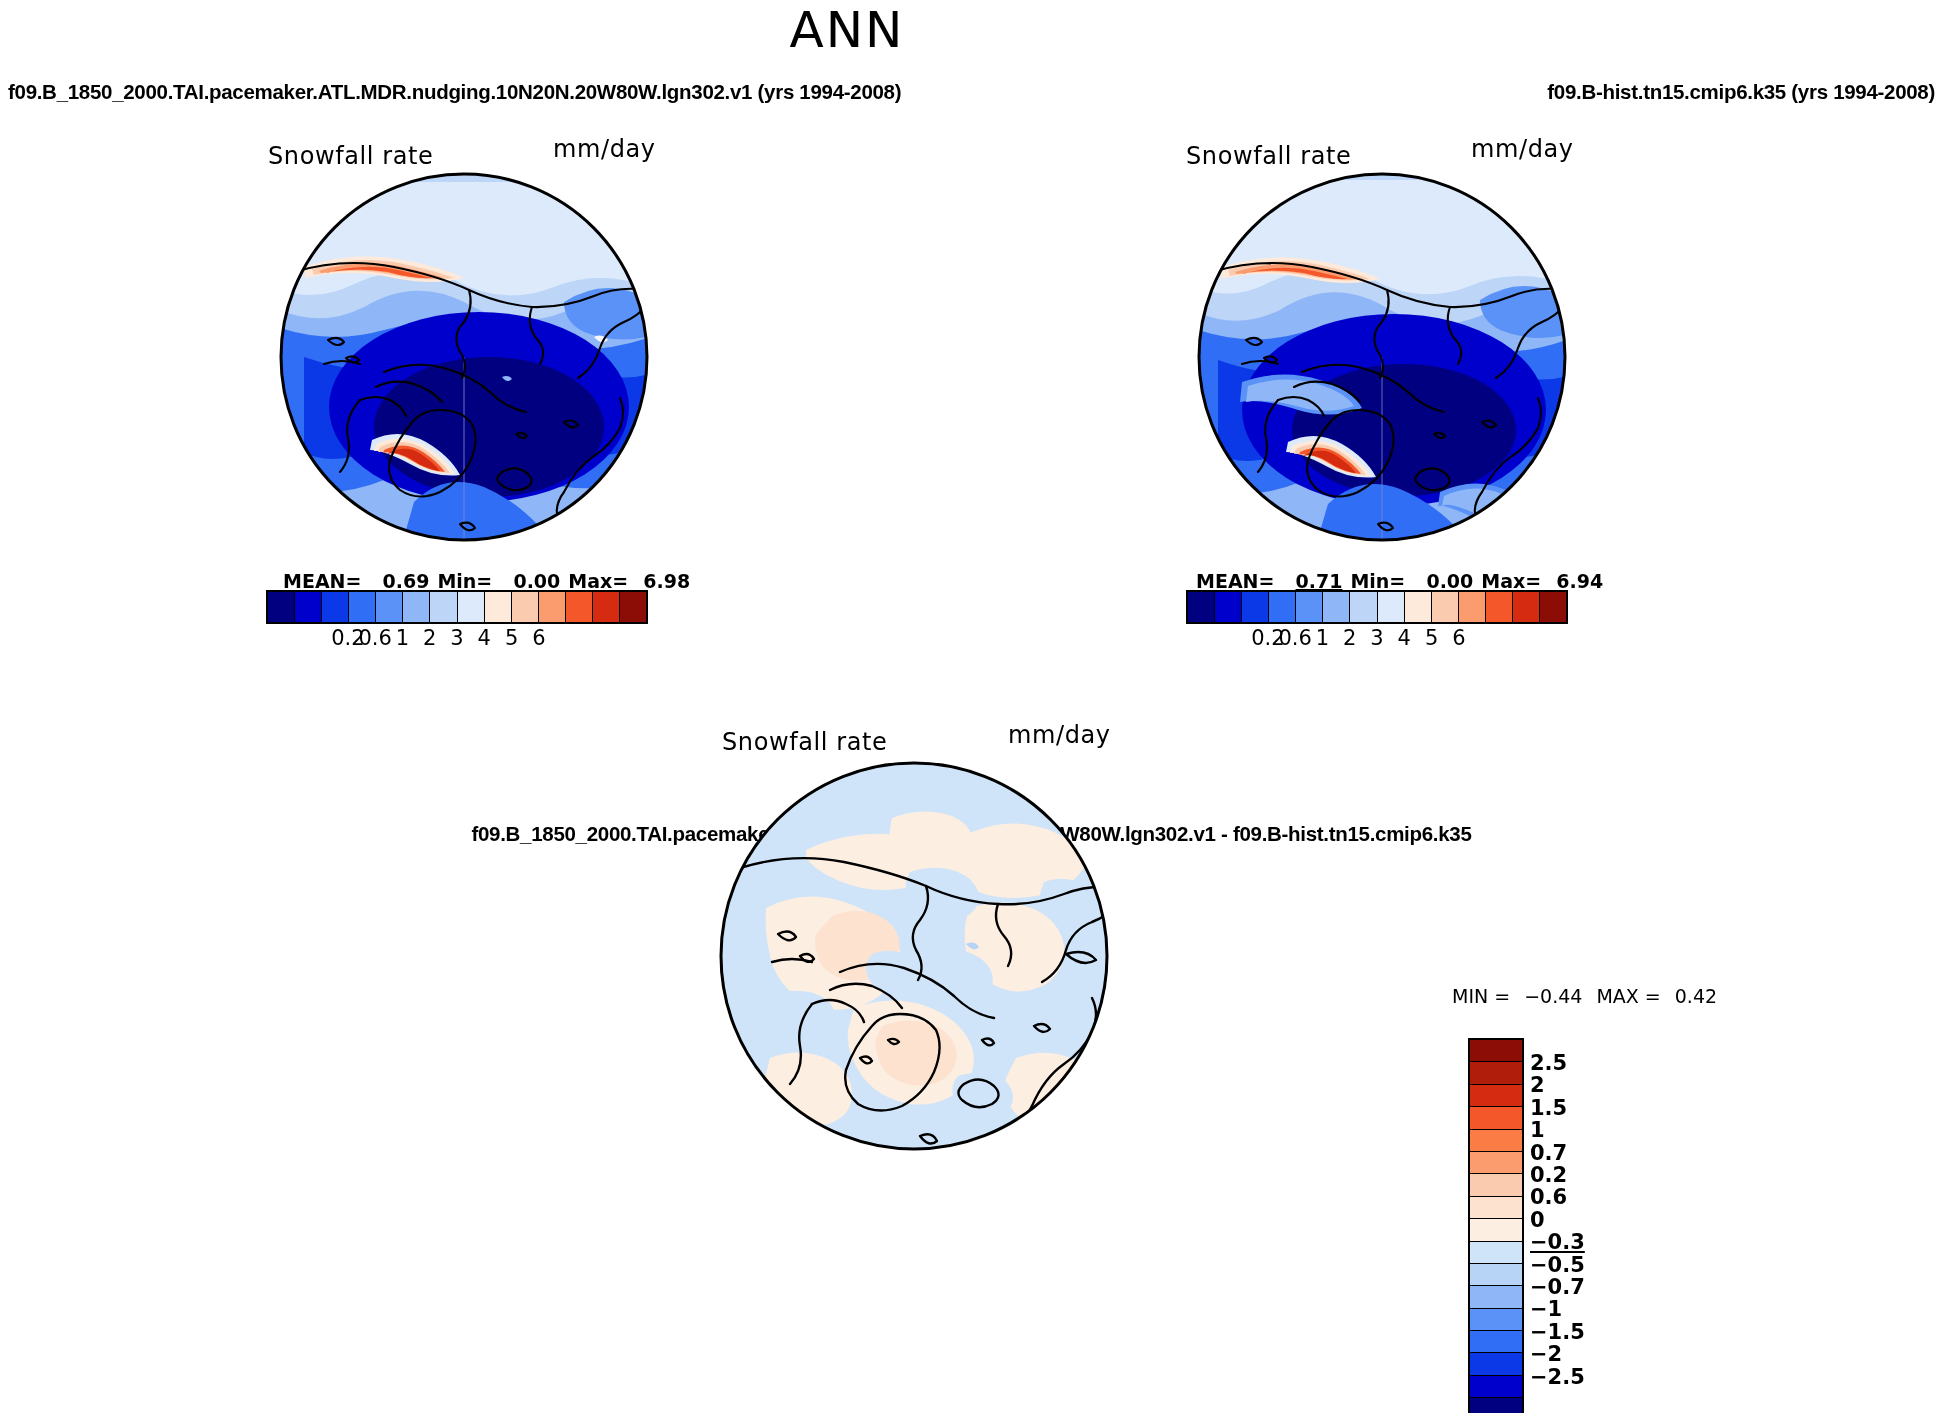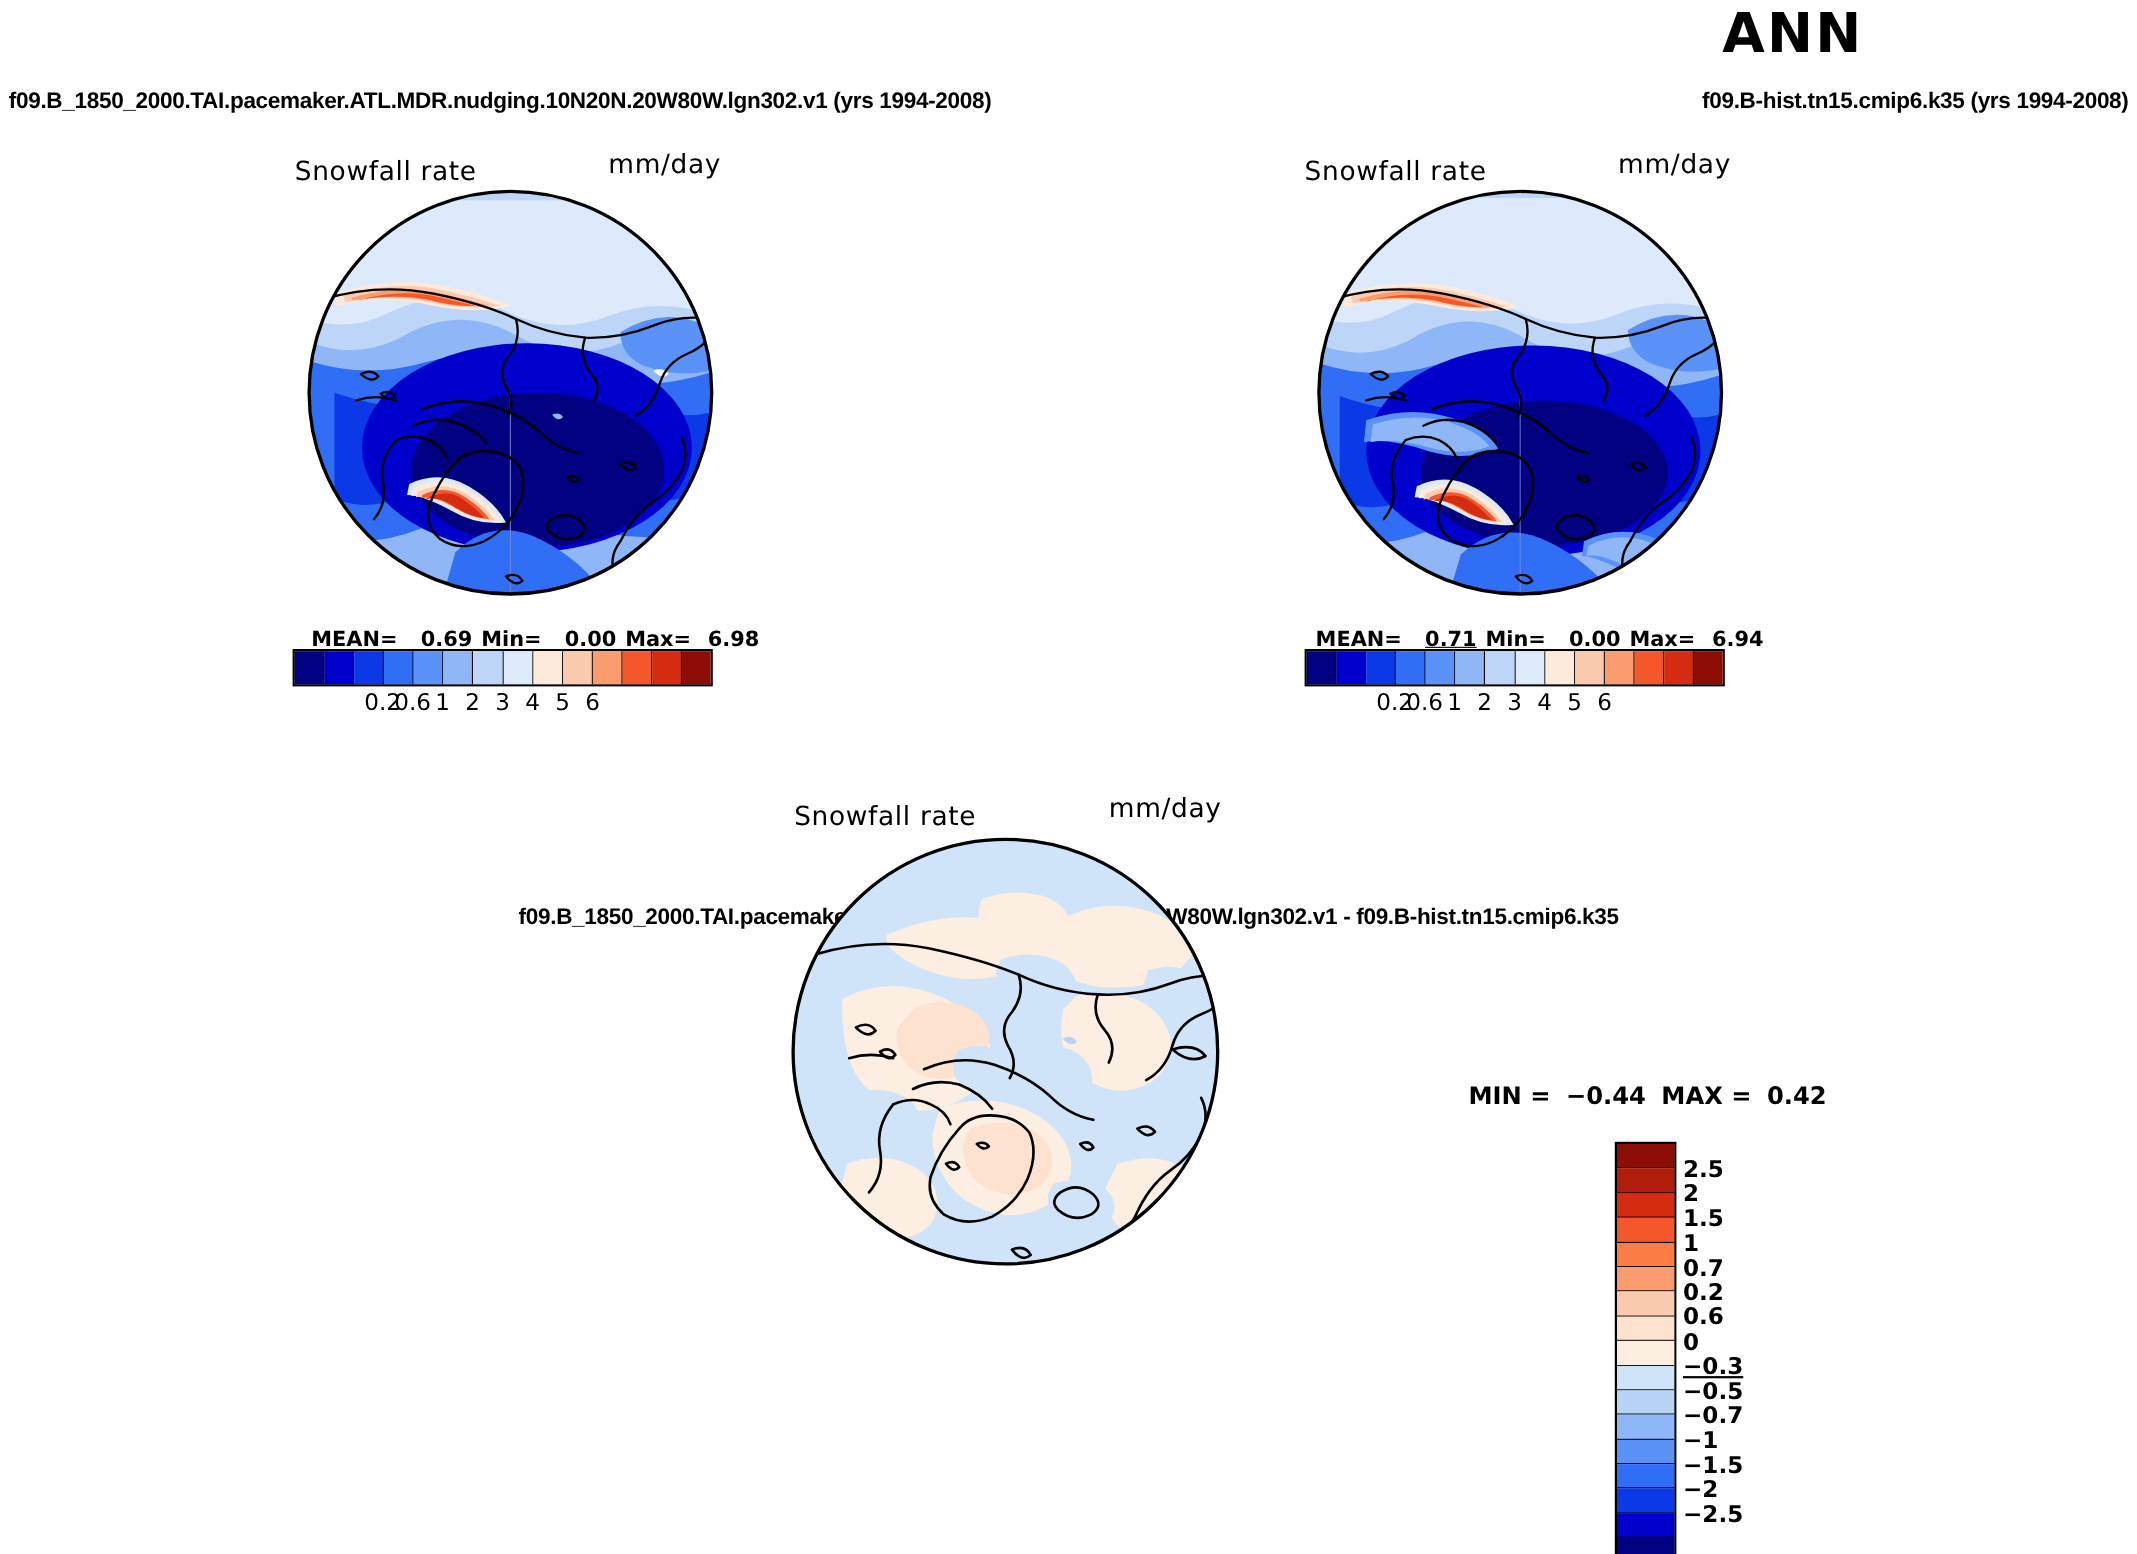--- a/index.html
+++ b/index.html
@@ -11,24 +11,24 @@
     position: relative;
     overflow: hidden;
     font-family: "DejaVu Sans", sans-serif;
     color: #000000;
   }
   .abs { position: absolute; }
 
   
   #fig-title {
     left: 0; top: 2px; width: 1694px;
-    text-align: right;
+    text-align: center;
     font-family: "DejaVu Sans", sans-serif;
     font-size: 50px;
-    font-weight: 700;
+    font-weight: 400;
     letter-spacing: 2px;
     line-height: 56px;
   }
 
   
   .case-title {
     font-family: "Liberation Sans", sans-serif;
     font-weight: bold;
     font-size: 20.5px;
     white-space: nowrap;
@@ -111,24 +111,24 @@
   .cbar-v-labels span {
     position: absolute;
     font-family: "DejaVu Sans", sans-serif;
     font-size: 21px;
     font-weight: bold;
     white-space: nowrap;
     transform: translateY(-50%);
   }
 
   #diff-stats {
-    left: 1335px; top: 985px;
-    font-family: "DejaVu Sans", sans-serif;
-    font-size: 22px;
-    font-weight: bold;
+    left: 1452px; top: 985px;
+    font-family: "DejaVu Sans", sans-serif;
+    font-size: 19px;
+    font-weight: normal;
     white-space: nowrap;
   }
   #diff-stats .sp { display: inline-block; width: 14px; }
 
   .map-svg { display: block; }
 </style>
 </head>
 <body>
 
 <div class="abs" id="fig-title">ANN</div>

